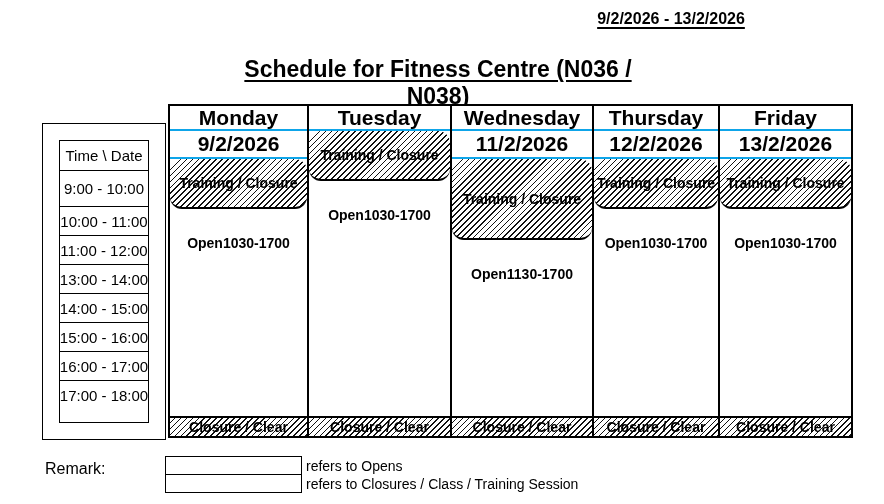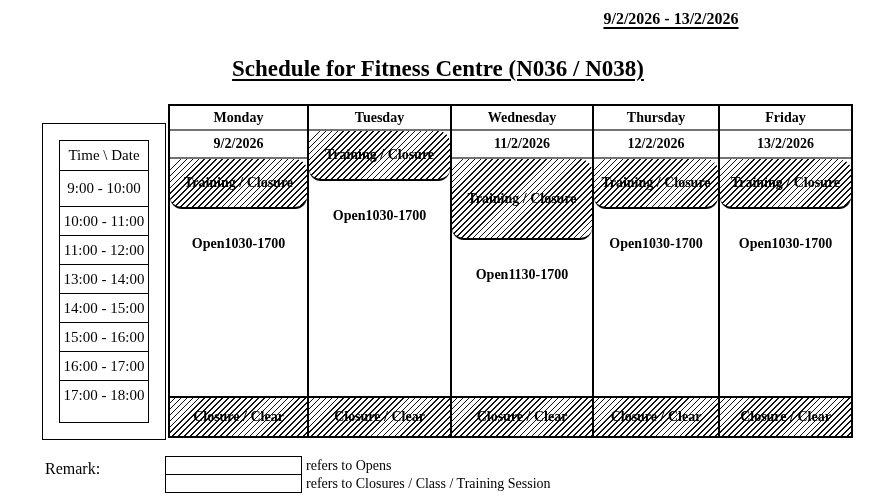--- a/index.html
+++ b/index.html
@@ -2,21 +2,21 @@
 <html><head>
 <meta charset="utf-8">
 <style>
   * { box-sizing: border-box; margin: 0; padding: 0; }
   html, body { background: #fff; }
   .page {
     position: relative;
     width: 884px;
     height: 504px;
     background: #ffffff;
-    font-family: Liberation Serif, serif;
+    font-family: Liberation Sans, sans-serif;
     color: #000;
     overflow: hidden;
   }
 
   
   .date-range {
     position: absolute;
     left: 511px; top: 10px; width: 320px;
     text-align: center;
     font-size: 16px; font-weight: bold;
@@ -72,22 +72,22 @@
   .col { height: 100%; display: flex; flex-direction: column; border-right: 2px solid #000; }
   .col.c0 { width: 139px; }
   .col.c1 { width: 143px; }
   .col.c2 { width: 142px; }
   .col.c3 { width: 126px; }
   .col.c4 { width: 131px; border-right: none; }
 
   .day-name, .day-date {
     flex: 0 0 auto;
     display: flex; align-items: center; justify-content: center;
-    font-weight: bold; font-size: 14px;
-    border-bottom: 2px solid #737373;
+    font-weight: bold; font-size: 21px;
+    border-bottom: 2px solid #0ea5e9;
     white-space: nowrap;
   }
   .day-name { height: 25px; }
   .day-date { height: 28px; }
 
   .col-body { flex: 1 1 auto; display: flex; flex-direction: column; }
 
   .hatch {
     background-image: repeating-linear-gradient(
       135deg,
@@ -95,21 +95,21 @@
       #111111 3px, #111111 4.2px
     );
   }
   .hatch-top {
     height: 50px; flex: 0 0 auto;
     border-bottom: 2px solid #000;
     display: flex; align-items: center; justify-content: center; border-radius: 12px;
   }
   .col.wed .hatch-top { height: 81px; }
   .hatch-bottom {
-    height: 40px; flex: 0 0 auto;
+    height: 20px; flex: 0 0 auto;
     border-top: 2px solid #000;
     display: flex; align-items: center; justify-content: center;
   }
   .cell-label {
     font-weight: bold; font-size: 14px;
     white-space: nowrap;
   }
   .open-cell {
     flex: 1 1 auto;
     display: flex; flex-direction: row;

